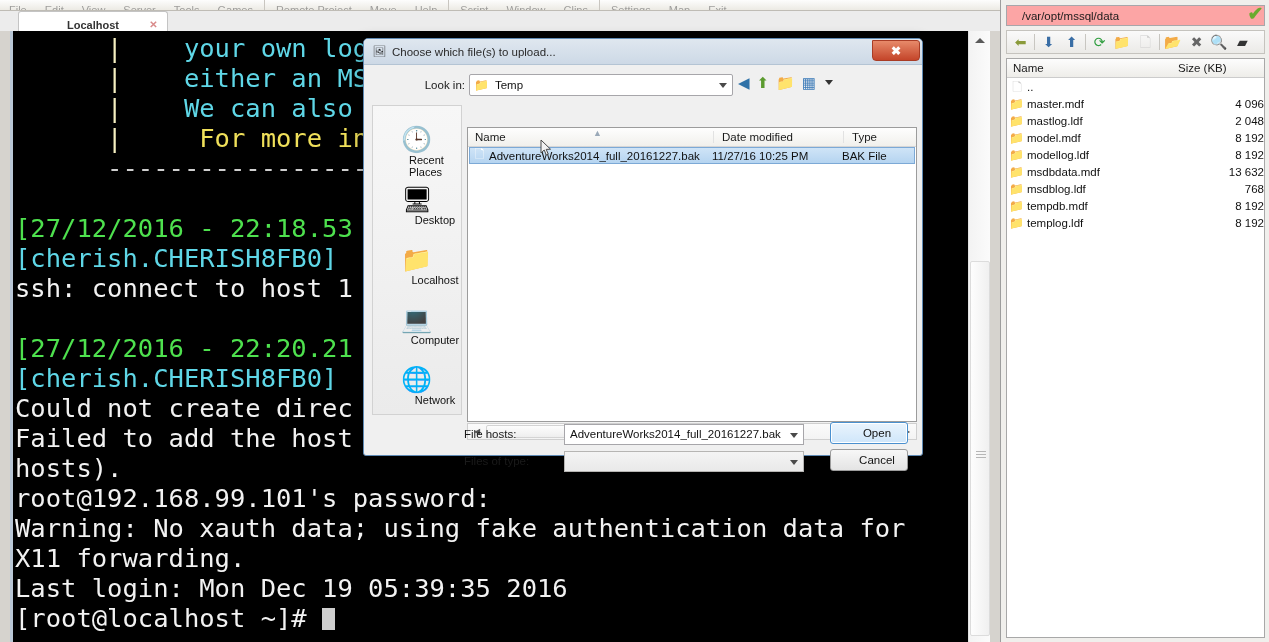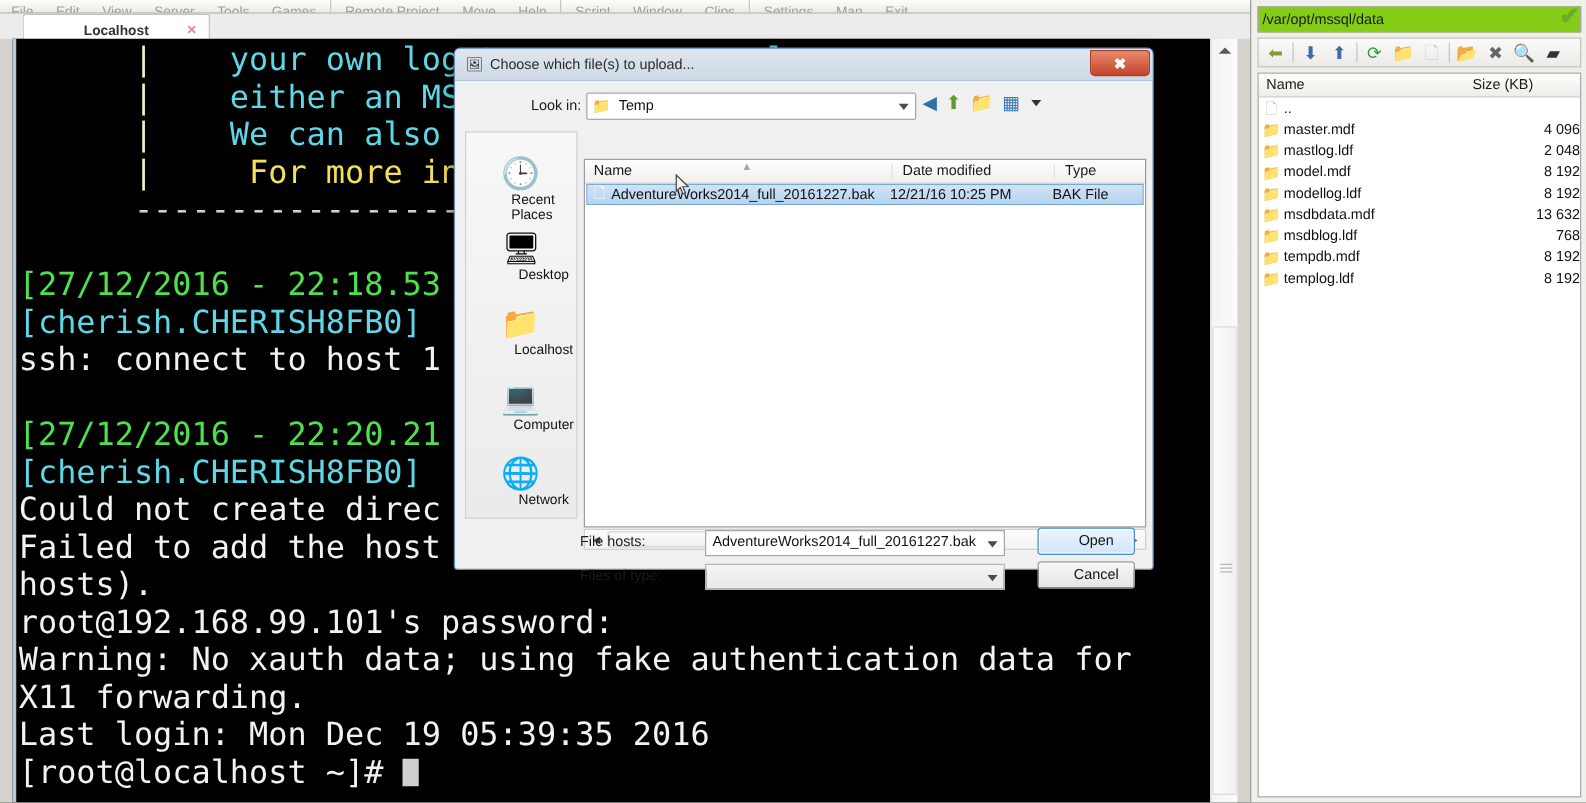--- a/index.html
+++ b/index.html
@@ -105,23 +105,23 @@
   }
 
   
   .rpanel {
     position: absolute; left: 1000px; top: 0; width: 269px; height: 642px;
     background: #f0efec;
     border-left: 1px solid #9d9d9d;
   }
   .rpath {
     position: absolute; left: 5px; top: 5px; width: 259px; height: 21px;
-    background: #84cc16; border: 1px solid #a7a6aa;
+    background: #fca5a5; border: 1px solid #a7a6aa;
     display: flex; align-items: center;
-    padding-left: 3px; padding-right: 24px;
+    padding-left: 15px; padding-right: 24px;
     font-size: 11.5px; color: #1a1a1a;
   }
   .rcheck {
     position: absolute; right: 4px; top: 6px;
     width: 19px; height: 17px;
     color: #6aab2e; font-size: 19px; line-height: 16px;
     font-weight: bold; text-align: center;
   }
   .rtoolbar {
     position: absolute; left: 5px; top: 30px; width: 259px; height: 24px;
@@ -519,21 +519,21 @@
             <span>Name</span>
             <span class="sortmark">▲</span>
           </span>
           <span class="c-date">Date modified</span>
           <span class="c-type">Type</span>
         </div>
         <div id="flrows">
             <div class="fl-row sel">
               <span class="fico" style="color: rgb(255, 255, 255);">🗋</span>
               <span class="fname">AdventureWorks2014_full_20161227.bak</span>
-              <span class="fdate">12/21/16 10:25 PM</span>
+              <span class="fdate">11/27/16 10:25 PM</span>
               <span class="ftype">BAK File</span>
             </div>
           </div>
       </div>
 
       <div class="fl-hsb">
         <span class="lft">◀</span>
         <span class="hthumb">|||</span>
         <span class="rgt">▶</span>
       </div>

